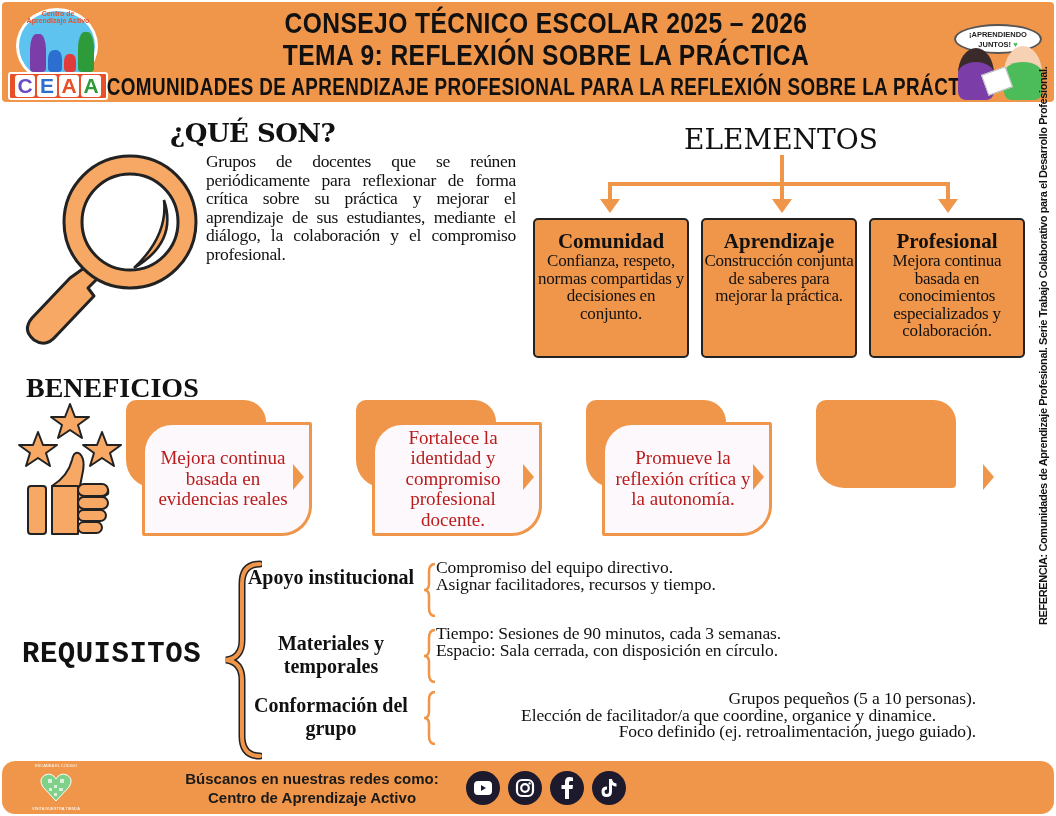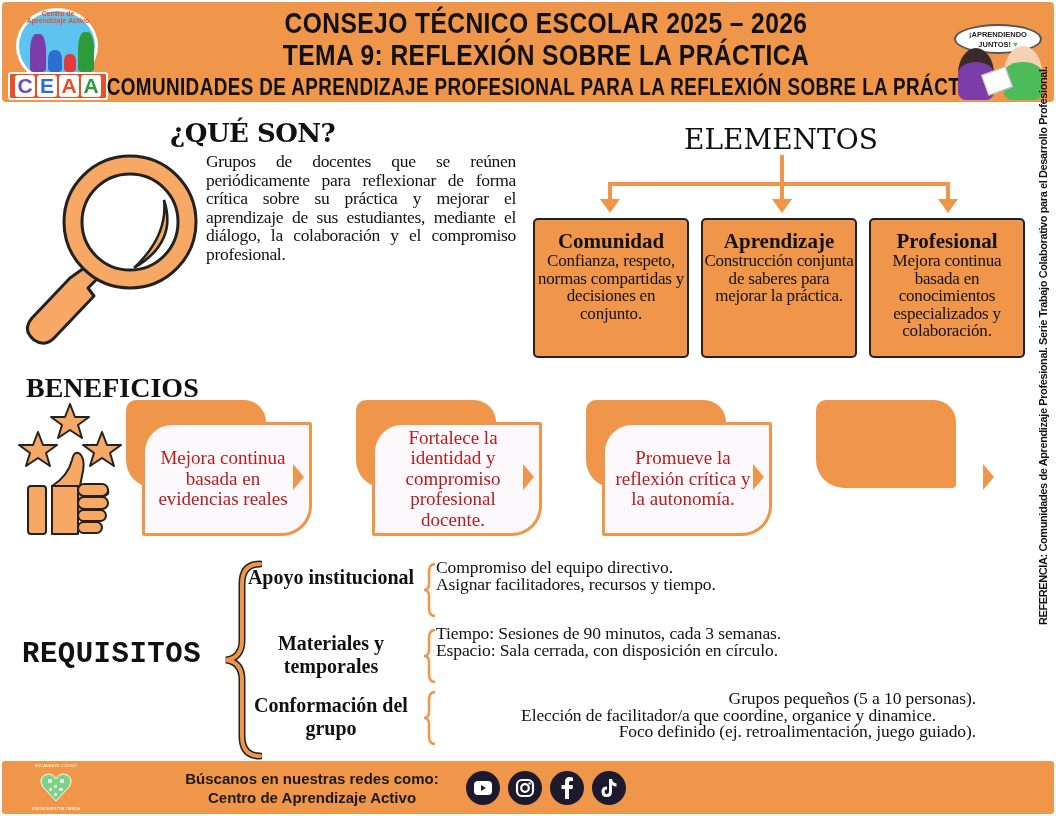--- a/index.html
+++ b/index.html
@@ -145,21 +145,21 @@
     font-family: Liberation Serif, serif; font-size: 17.5px; line-height: 16.5px;
     letter-spacing: -0.1px;
   }
   .ri1 { top: 559px; }
   .ri2 { top: 625px; }
   .ri3 { top: 690px; text-align: right; }
 
   
   .footer {
     position: absolute; left: 2px; top: 761px; width: 1052px; height: 53px;
-    background: #f0964a; border-radius: 3px;
+    background: #f0964a; border-radius: 13px;
   }
   .qr {
     position: absolute; left: 24px; top: 2px; width: 60px; height: 50px;
     font-family: "Liberation Sans", sans-serif; font-size: 4px; color: #fff; text-align: center;
   }
   .qr .heart {
     position: absolute; left: 14px; top: 10px; width: 32px; height: 30px;
   }
   .footer-text {
     position: absolute; left: 160px; top: 8px; width: 300px; text-align: center;

